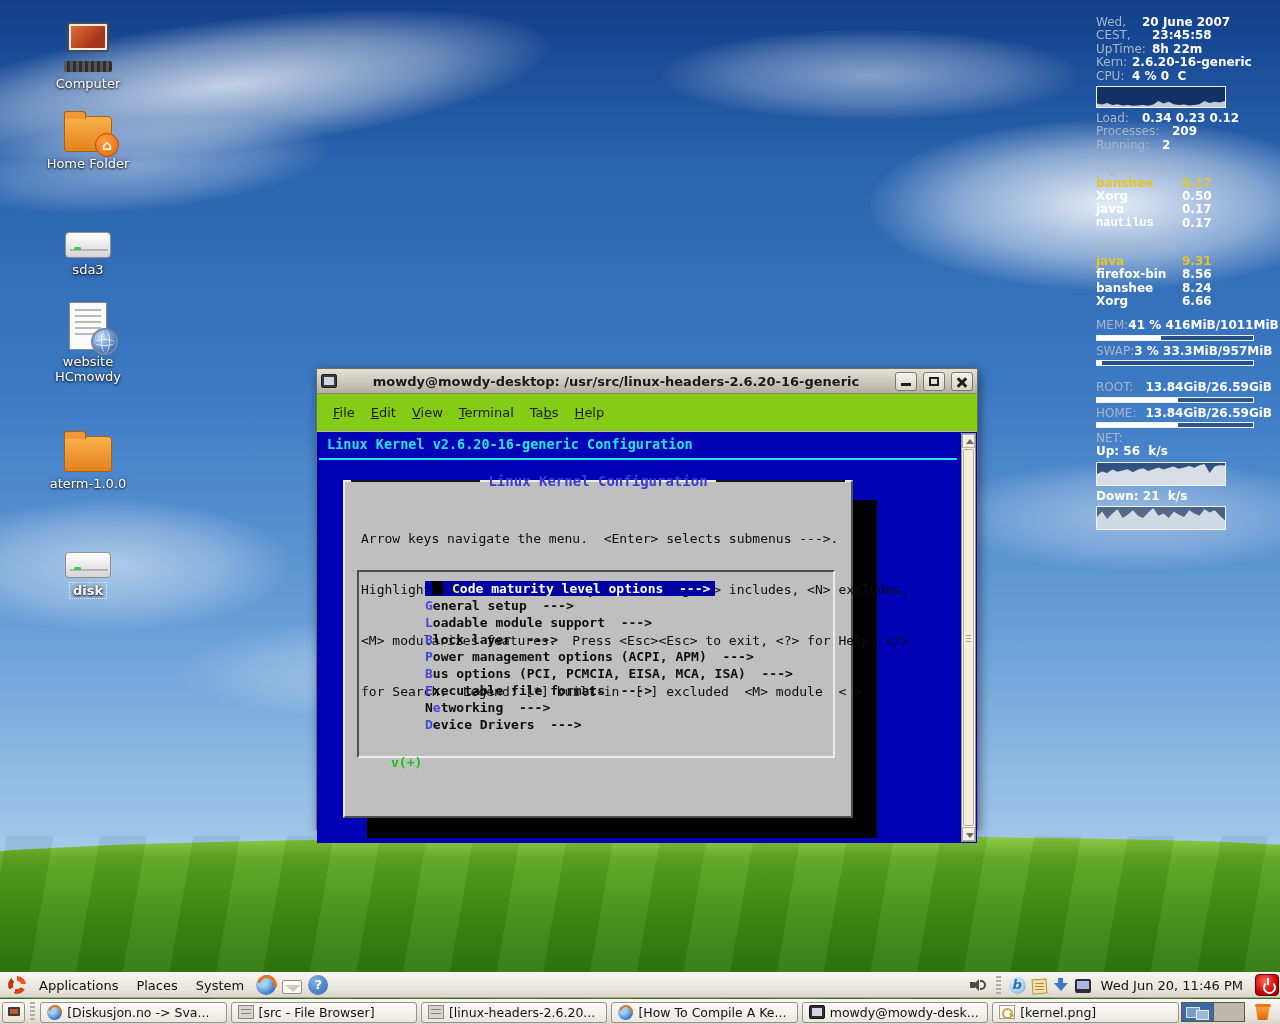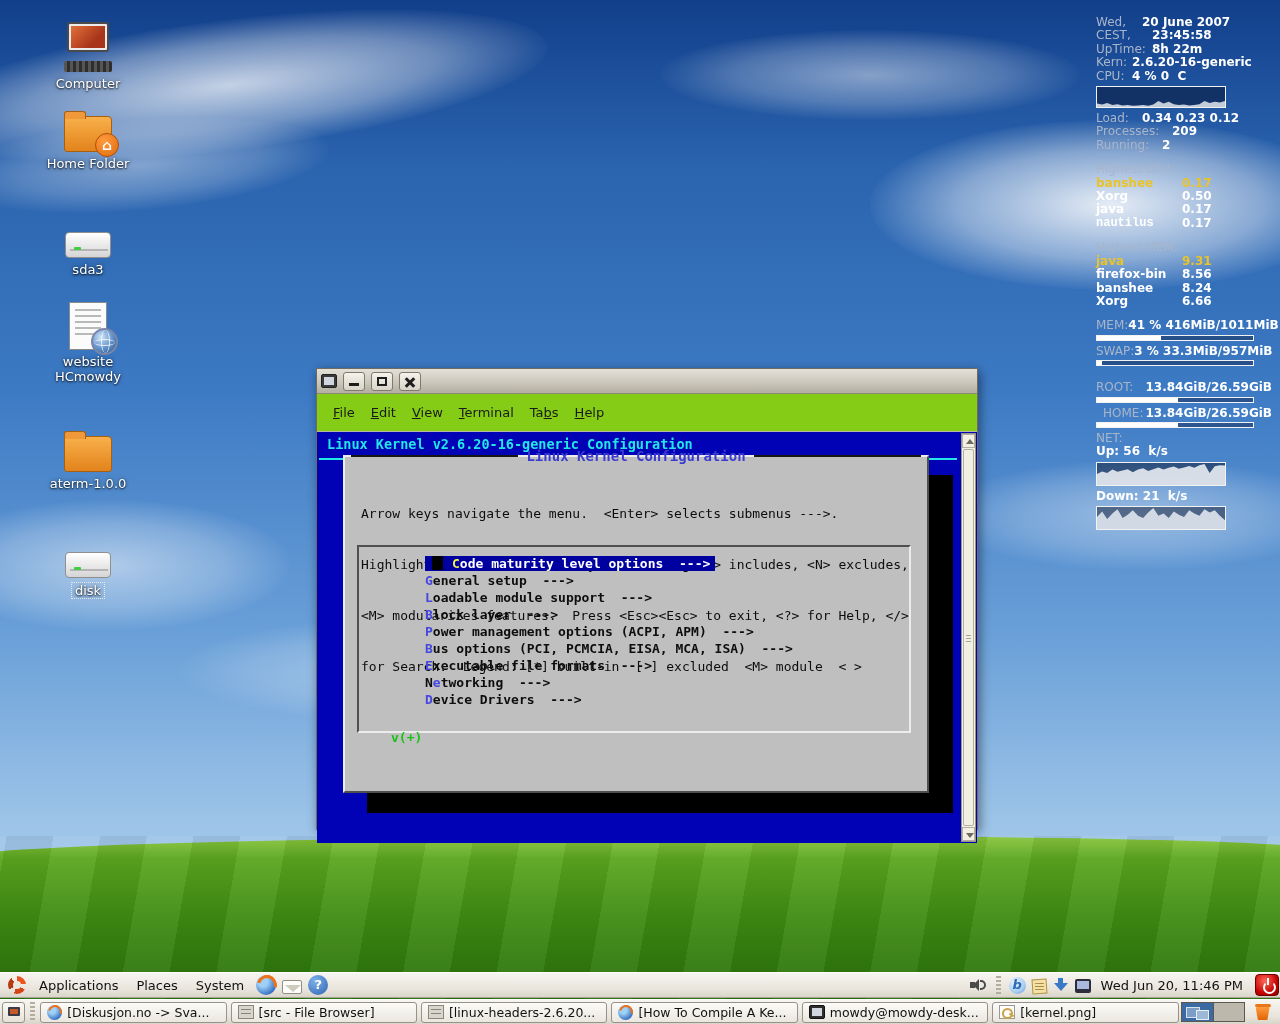--- a/index.html
+++ b/index.html
@@ -65,21 +65,21 @@
   .wbtn .g-max { position:absolute; left:5px; top:4px; width:10px; height:9px; border:2px solid #1d1d1d; }
   .wbtn .g-x1, .wbtn .g-x2 { position:absolute; left:4px; top:8px; width:12px; height:3px; background:#1d1d1d; }
   .wbtn .g-x1 { transform:rotate(45deg);} .wbtn .g-x2 { transform:rotate(-45deg);}
   .menubar { height:38px; display:flex; align-items:center; background:#84cc16; border-bottom:1px solid #b9b5a8; padding-left:8px; font-size:13px; color:#1a1a1a; }
   .menubar .mitem { padding:2px 8px; }
   .menubar .k { text-decoration:underline; }
   .term { position:relative; height:411px; background:#0101b5; overflow:hidden; font-family:"DejaVu Sans Mono", monospace; }
   .backtitle { position:absolute; left:10px; top:4px; color:#23e7e7; font-weight:bold; font-size:13.5px; white-space:pre; }
   .backline { position:absolute; left:2px; right:20px; top:26px; border-top:2px solid #23e7e7; }
 
-  .shadowbox { position:absolute; left:26px; top:23px; width:586px; height:338px; background:#bfbfbf;
+  .shadowbox { position:absolute; left:26px; top:48px; width:510px; height:338px; background:#bfbfbf;
     box-shadow:24px 20px 0 0 #000; border:2px solid; border-color:#ececec #4f4f4f #4f4f4f #ececec;padding-left:36px; }
   .dlg-title-row { position:absolute; top:-10px; left:6px; right:6px; height:18px; display:flex; align-items:center; }
   .dlg-title-row .tline { flex:1; border-top:2px solid #161616; }
   .dlg-title { color:#3b3bd0; font-weight:bold; font-size:14px; padding:0 8px; white-space:pre; background:transparent; }
   .instr { position:absolute; left:16px; top:14px; font-size:13px; line-height:17px; color:#0d0d0d; white-space:pre; }
   .listbox { position:absolute; left:12px; right:16px; top:88px; height:188px; border:2px solid; border-color:#4f4f4f #ececec #ececec #4f4f4f; padding-top:8px; }
   .row { height:17px; line-height:17px; font-size:13px; font-weight:bold; color:#0d0d0d; padding-left:66px; white-space:pre; }
   .row .key { color:#4646e0; }
   .hl { background:#0000a0; color:#fff; padding-right:5px; }
   .hl .key { color:#f5f543; }
@@ -208,21 +208,21 @@
         </div>
       </div>
     <div class="lbl">website HCmowdy</div>
   </div>
   <div class="dicon" style="top:420px;">
     <div class="art">
         <div class="ic-folder"></div>
       </div>
     <div class="lbl">aterm-1.0.0</div>
   </div>
-  <div class="dicon" style="top:526px;">
+  <div class="dicon" style="top:526px;font-weight:bold;">
     <div class="art">
         <div class="ic-drive">
           <span class="led"></span>
         </div>
       </div>
     <div class="lbl"><span class="sel-dotted">disk</span></div>
   </div>
 
   <div class="sysmon">
     <div class="kv">
@@ -313,40 +313,41 @@
       </div>
     <div class="gap8"></div>
     <div class="kv">
         <span class="n" style="width:54px;">ROOT:</span>
         <span class="v">13.84GiB/26.59GiB</span>
       </div>
     <div class="meter">
         <i style="width: 52%;"></i>
       </div>
     <div class="kv">
-        <span class="n" style="width:54px;margin-left:7px;">HOME:</span>
+        <span class="n" style="width:54px;">HOME:</span>
         <span class="v">13.84GiB/26.59GiB</span>
       </div>
     <div class="meter">
         <i style="width: 52%;"></i>
       </div>
     <div class="n">NET:</div>
     <div class="v">Up: 56  k/s</div>
     <div class="spark tall"><svg width="128" height="22" preserveAspectRatio="none">
           <polygon points="0,22 0.0,11.0 5.1,8.4 10.2,9.9 15.4,6.6 20.5,8.8 25.6,7.5 30.7,6.2 35.8,9.2 41.0,6.6 46.1,5.3 51.2,7.9 56.3,6.2 61.4,4.4 66.6,6.6 71.7,4.8 76.8,3.5 81.9,5.7 87.0,4.4 92.2,3.1 97.3,4.8 102.4,2.2 107.5,0.9 112.6,9.9 117.8,3.3 122.9,2.2 128.0,2.6 128,22" fill="#e8ecf2" opacity="0.9"></polygon>
         </svg></div>
     <div class="v">Down: 21  k/s</div>
     <div class="spark tall"><svg width="128" height="22" preserveAspectRatio="none">
           <polygon points="0,22 0.0,9.9 5.1,4.4 10.2,12.1 15.4,6.6 20.5,2.2 25.6,11.0 30.7,7.7 35.8,3.3 41.0,8.8 46.1,11.0 51.2,5.5 56.3,1.1 61.4,8.8 66.6,6.6 71.7,11.0 76.8,4.4 81.9,7.7 87.0,9.9 92.2,3.3 97.3,6.6 102.4,8.8 107.5,2.2 112.6,5.5 117.8,3.3 122.9,8.8 128.0,13.2 128,22" fill="#dfe5ee" opacity="0.9"></polygon>
         </svg></div>
   </div>
 
   <div class="window">
     <div class="titlebar">
       <div class="ticon"></div>
+      <div class="ttext">mowdy@mowdy-desktop: /usr/src/linux-headers-2.6.20-16-generic</div>
       <div class="wbtn">
           <span class="g-min"></span>
         </div>
       <div class="wbtn">
           <span class="g-max"></span>
         </div>
       <div class="wbtn">
           <span class="g-x1"></span>
           <span class="g-x2"></span>
         </div>

